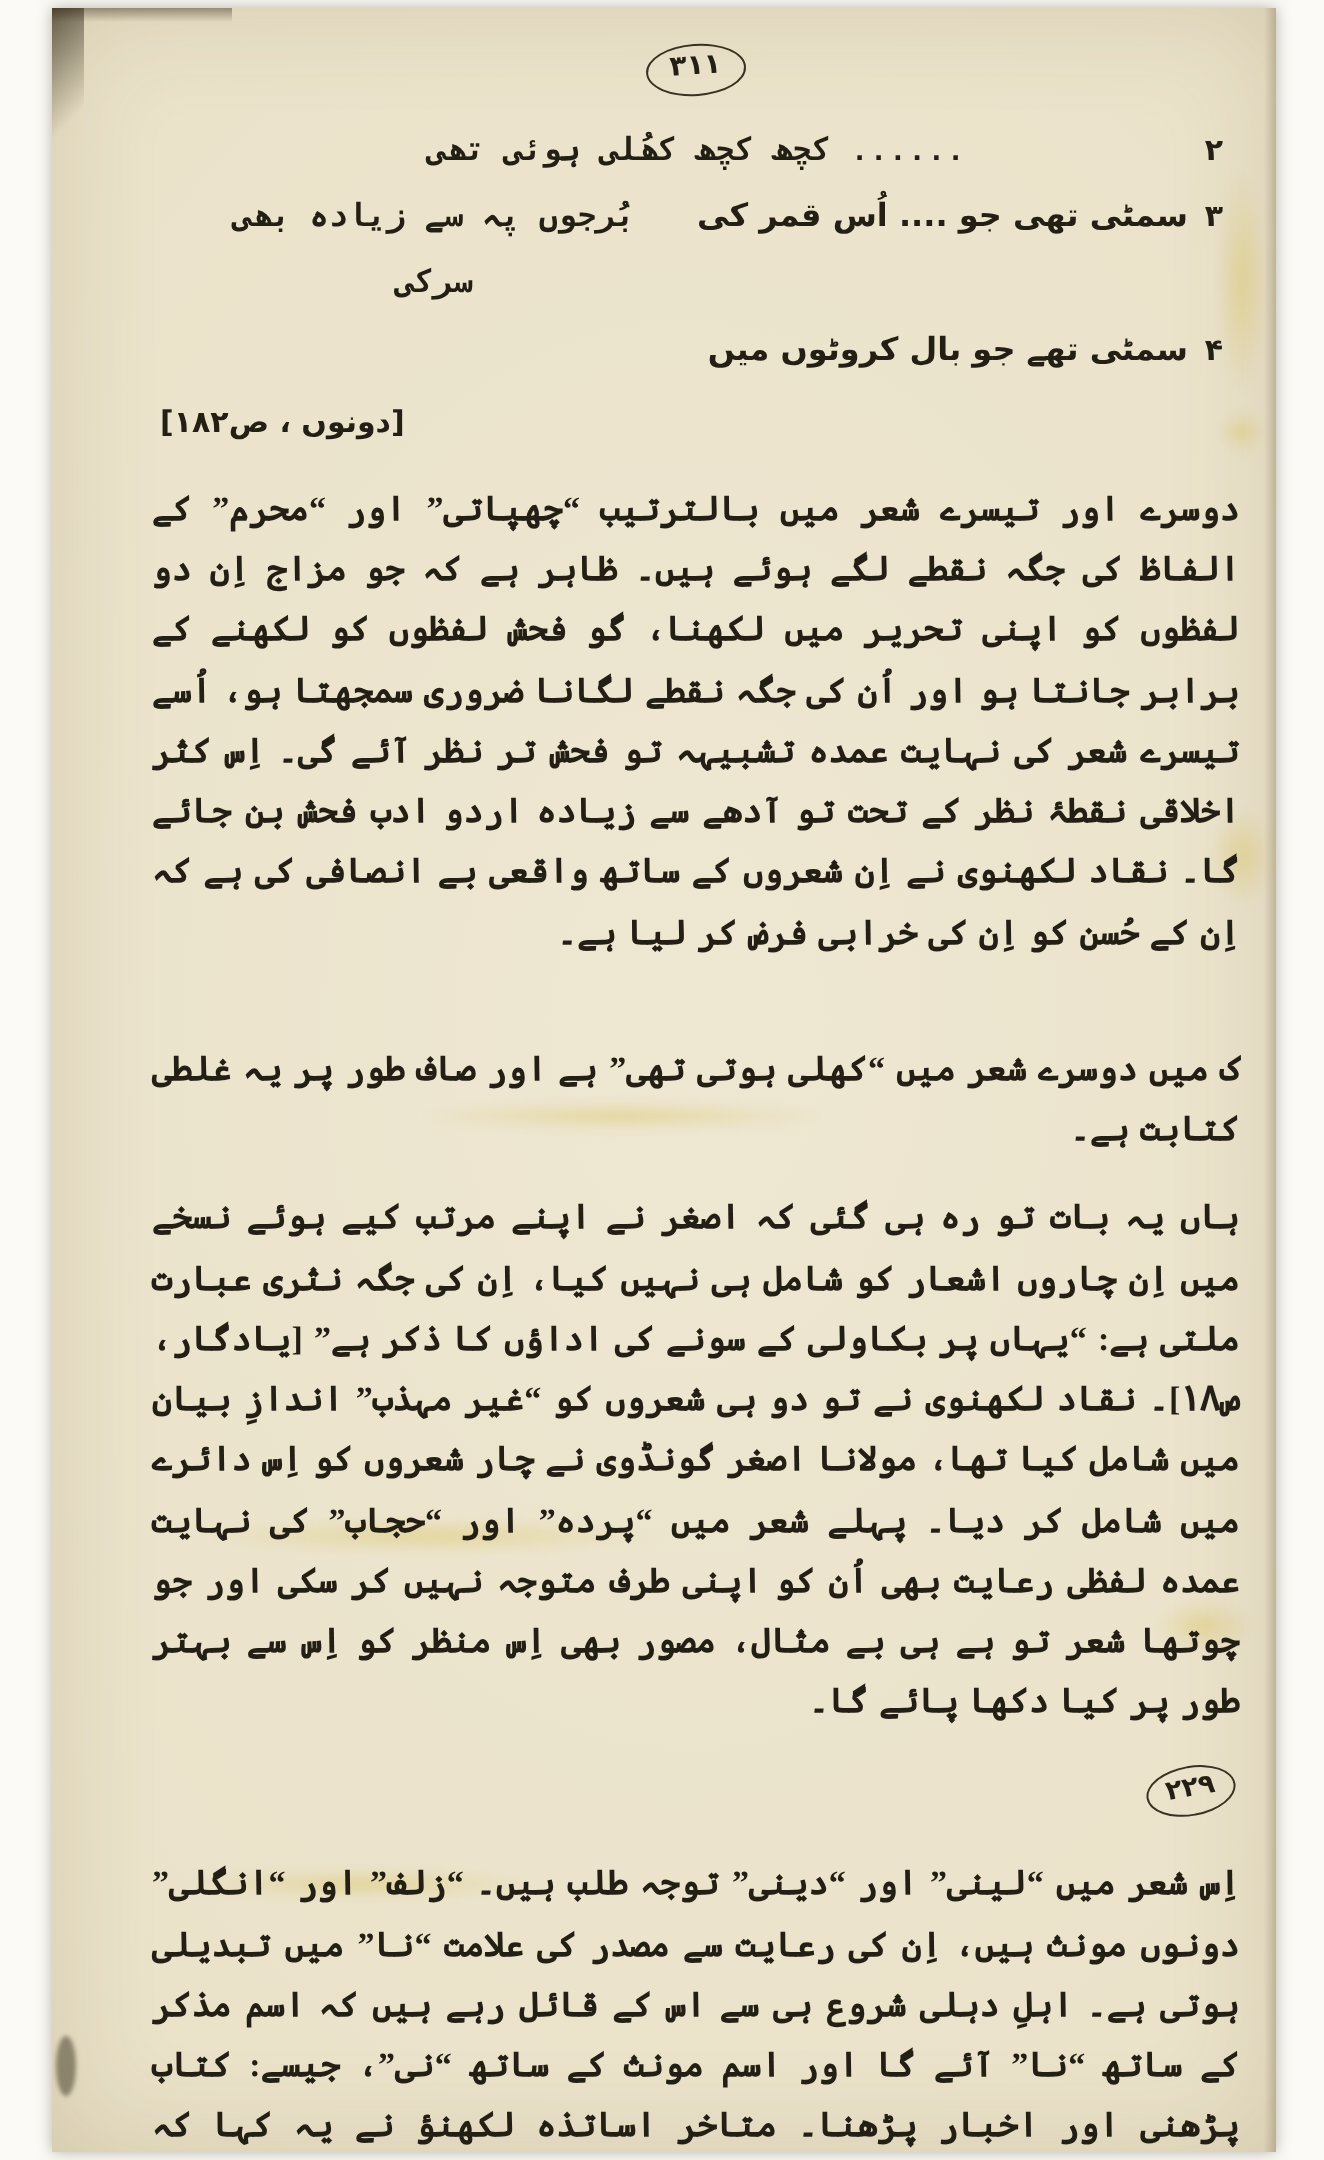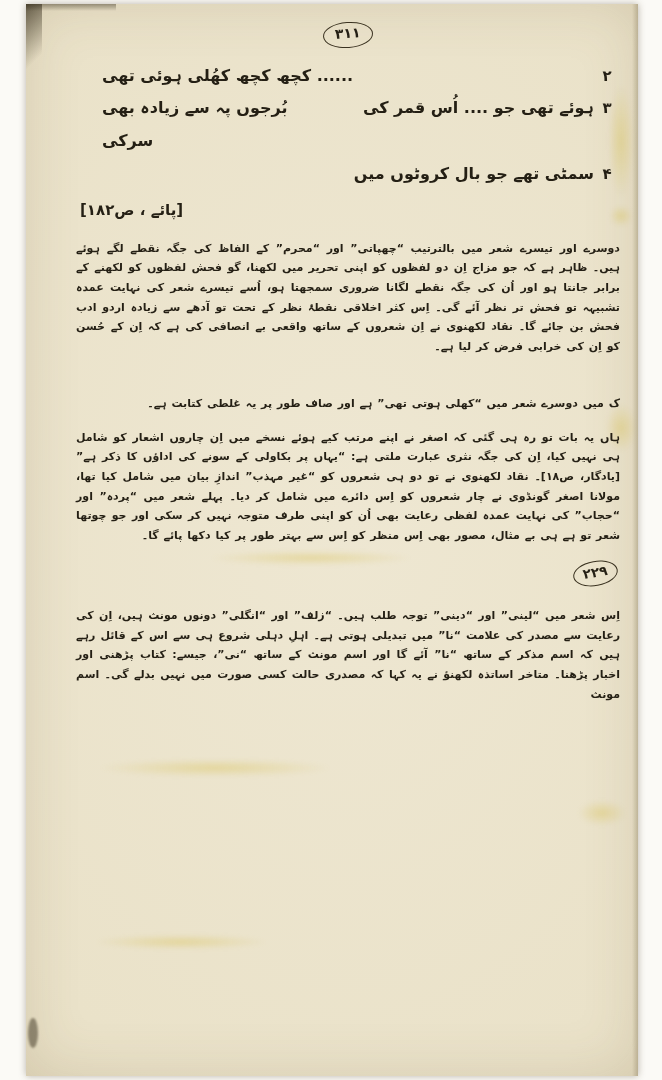--- a/index.html
+++ b/index.html
@@ -27,29 +27,29 @@
     transform:rotate(-4deg);background:transparent;line-height:1.4;
   }
   
   .verses{margin:2px 0 6px;}
   .verse-row{
     display:flex;direction:rtl;align-items:baseline;
     font-size:16px;font-weight:bold;line-height:2.05;
   }
   .vnum{flex:0 0 26px;text-align:center;font-size:15px;}
   .m1{flex:1.08;text-align:right;padding-left:14px;}
-  .m2{flex:1;text-align:left;padding-left:26px;}
+  .m2{flex:1;text-align:center;padding-left:26px;font-family:Liberation Mono, monospace;}
   .reference{
     font-size:15px;font-weight:bold;text-align:left;
     margin:10px 0 20px 4px;
   }
   
   .para{
-    font-size:11px;font-weight:bold;line-height:1.78;
-    text-align:justify;margin:0 0 14px;word-spacing:1px;
+    font-size:17px;font-weight:bold;line-height:1.78;
+    text-align:justify;margin:0 0 14px;word-spacing:1px;font-family:Liberation Serif, serif;
   }
   .para.gap{margin-top:38px;}
   
   .marker-row{display:flex;direction:rtl;margin:16px 2px 20px;}
   .marker-row .oval{transform:rotate(-10deg);padding:1px 9px 3px;font-size:13.5px;}
   
   .blot{
     position:absolute;border-radius:50%;
     background:radial-gradient(closest-side, rgba(212,186,62,.34), rgba(212,186,62,0) 75%);
     filter:blur(2px);pointer-events:none;
@@ -96,30 +96,30 @@
         <span class="oval">۳۱۱</span>
       </div>
 
       <div class="verses">
         <div class="verse-row">
           <span class="vnum">۲</span>
           <span class="m2">...... کچھ کچھ کھُلی ہوئی تھی</span>
         </div>
         <div class="verse-row">
           <span class="vnum">۳</span>
-          <span class="m1">ہوئے تھی جو .... اُس قمر کی</span>
+          <span class="m1">سمٹی تھی جو .... اُس قمر کی</span>
           <span class="m2">بُرجوں پہ سے زیادہ بھی سرکی</span>
         </div>
         <div class="verse-row">
           <span class="vnum">۴</span>
           <span class="m1">سمٹی تھے جو بال کروٹوں میں</span>
         </div>
       </div>
 
-      <div class="reference">[پائے ، ص۱۸۲]</div>
+      <div class="reference">[دونوں ، ص۱۸۲]</div>
 
       <p class="para">دوسرے اور تیسرے شعر میں بالترتیب “چھپاتی” اور “محرم” کے الفاظ کی جگہ نقطے لگے ہوئے ہیں۔ ظاہر ہے کہ جو مزاج اِن دو لفظوں کو اپنی تحریر میں لکھنا، گو فحش لفظوں کو لکھنے کے برابر جانتا ہو اور اُن کی جگہ نقطے لگانا ضروری سمجھتا ہو، اُسے تیسرے شعر کی نہایت عمدہ تشبیہہ تو فحش تر نظر آئے گی۔ اِس کثر اخلاقی نقطۂ نظر کے تحت تو آدھے سے زیادہ اردو ادب فحش بن جائے گا۔ نقاد لکھنوی نے اِن شعروں کے ساتھ واقعی بے انصافی کی ہے کہ اِن کے حُسن کو اِن کی خرابی فرض کر لیا ہے۔</p>
 
       <p class="para gap">ک میں دوسرے شعر میں “کھلی ہوتی تھی” ہے اور صاف طور پر یہ غلطی کتابت ہے۔</p>
 
       <p class="para">ہاں یہ بات تو رہ ہی گئی کہ اصغر نے اپنے مرتب کیے ہوئے نسخے میں اِن چاروں اشعار کو شامل ہی نہیں کیا، اِن کی جگہ نثری عبارت ملتی ہے: “یہاں پر بکاولی کے سونے کی اداؤں کا ذکر ہے” [یادگار، ص۱۸]۔ نقاد لکھنوی نے تو دو ہی شعروں کو “غیر مہذب” اندازِ بیان میں شامل کیا تھا، مولانا اصغر گونڈوی نے چار شعروں کو اِس دائرے میں شامل کر دیا۔ پہلے شعر میں “پردہ” اور “حجاب” کی نہایت عمدہ لفظی رعایت بھی اُن کو اپنی طرف متوجہ نہیں کر سکی اور جو چوتھا شعر تو ہے ہی بے مثال، مصور بھی اِس منظر کو اِس سے بہتر طور پر کیا دکھا پائے گا۔</p>
 
       <div class="marker-row">
         <span class="oval">۲۲۹</span>
       </div>

